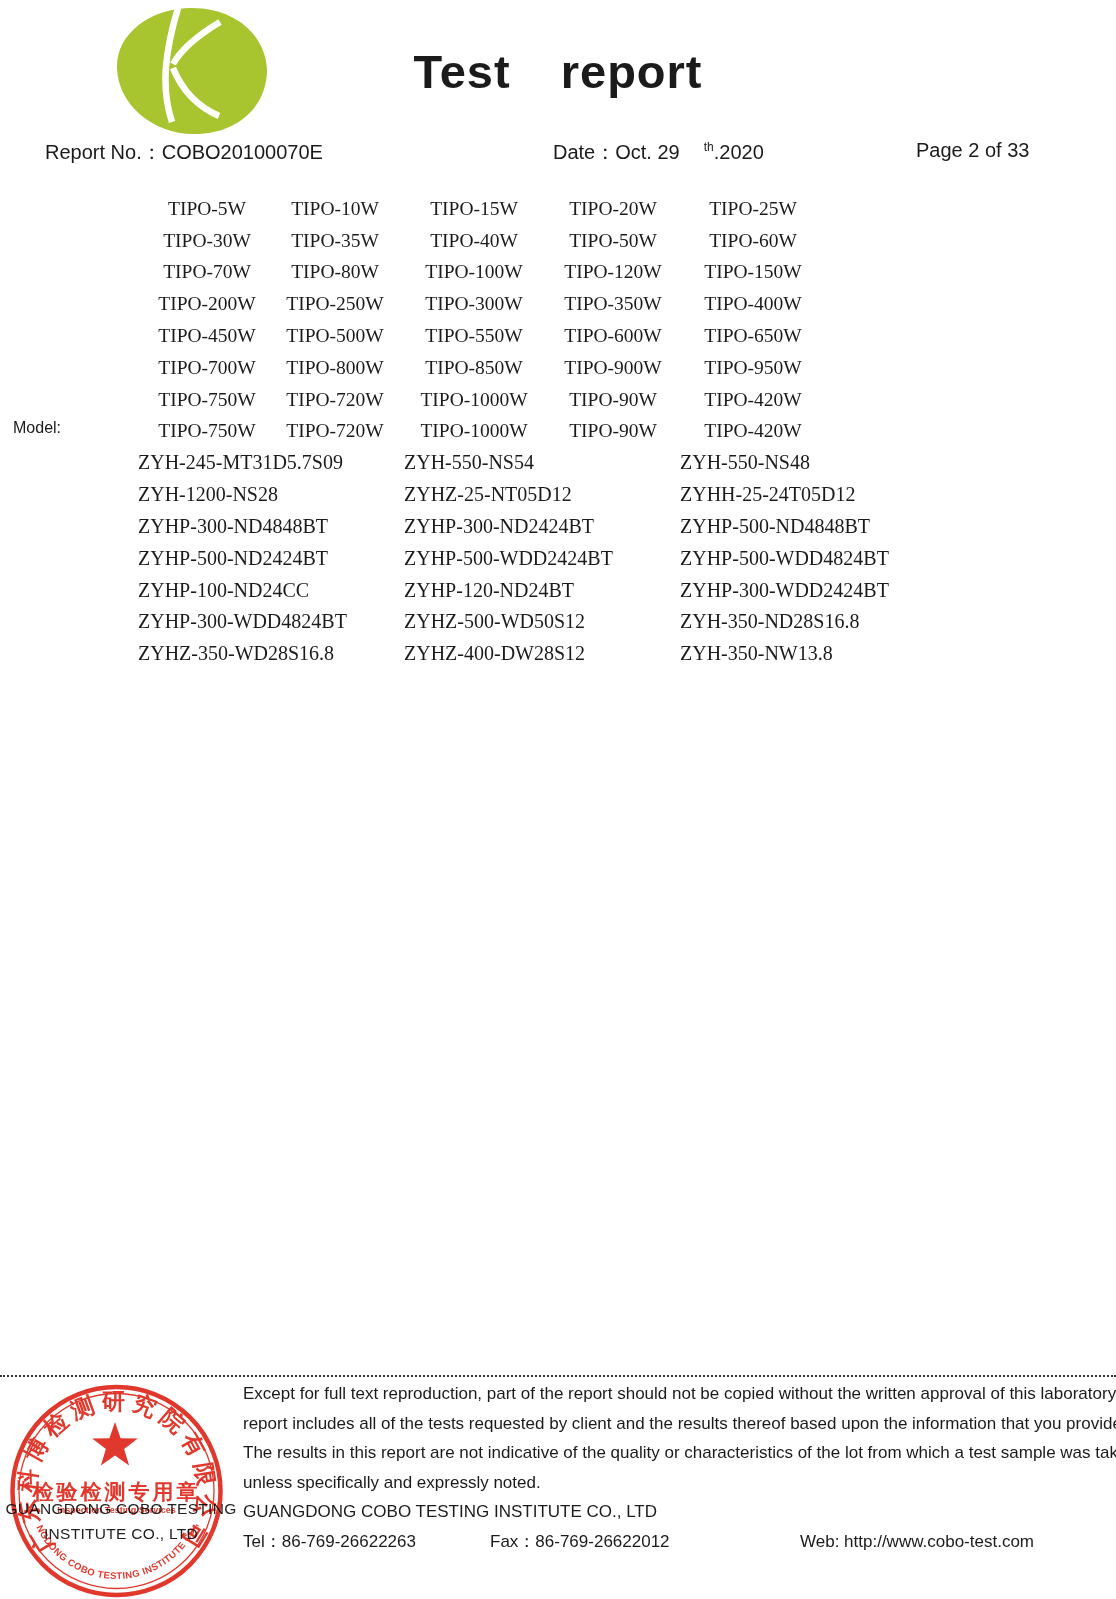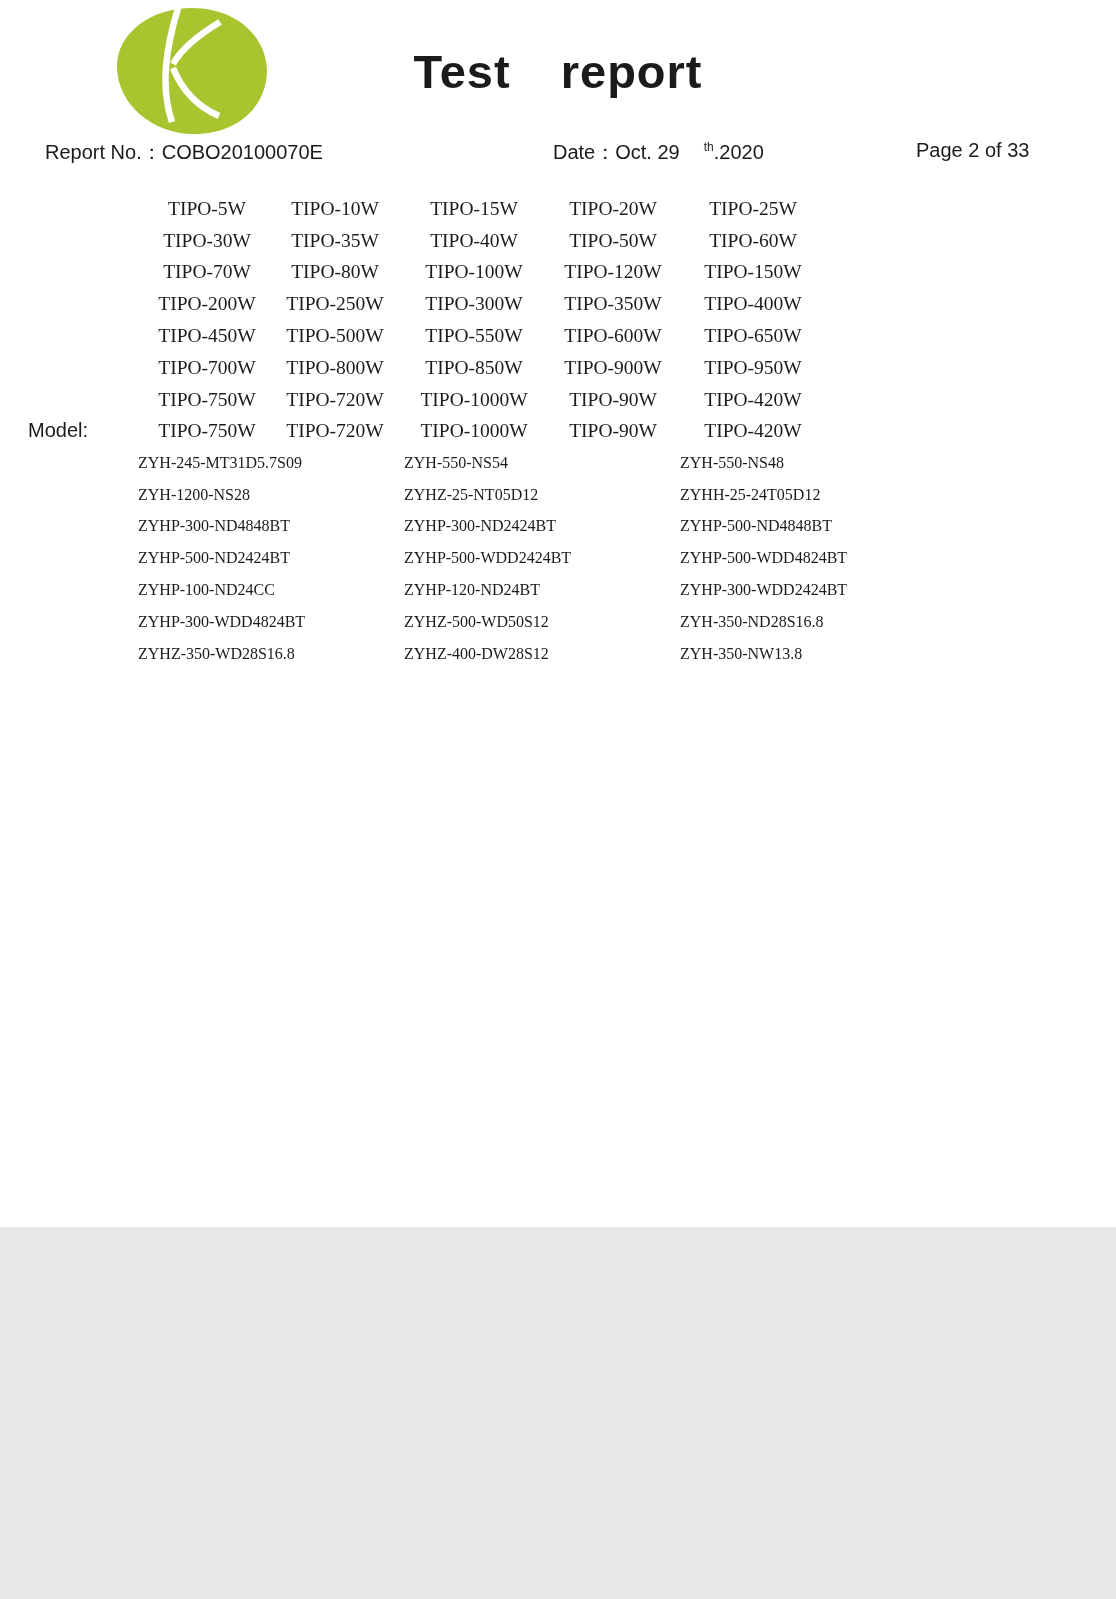--- a/index.html
+++ b/index.html
@@ -1,47 +1,47 @@
 <!DOCTYPE html>
 <html><head>
 <meta charset="utf-8">
 <style>
   html,body { margin:0; padding:0; background:#e8e8e8; }
   .page {
-    position:relative; width:1116px; height:1227px; margin:0 auto;
+    position:relative; width:1116px; height:1599px; margin:0 auto;
     background:#ffffff; overflow:hidden;
     font-family:"Liberation Sans", sans-serif; color:#1b1b1b;
   }
   .logo { position:absolute; left:116px; top:8px; width:152px; height:126px; }
   .title {
     position:absolute; left:0; top:44px; width:100%; margin:0;
     text-align:center; font-size:47px; font-weight:bold;
     word-spacing:36px; letter-spacing:1px;
   }
   .meta { position:absolute; top:139px; left:0; width:100%; height:28px; font-size:20px;margin-left:23px; }
   .meta .report-no { position:absolute; left:22px; }
   .meta .date     { position:absolute; left:530px; }
   .meta .date sup { font-size:12px;padding-left:24px; }
   .meta .page-info{ position:absolute; left:893px; }
 
-  .model-label { position:absolute; left:28px; top:419px; font-size:20px; }
+  .model-label { position:absolute; left:13px; top:419px; font-size:16px; }
 
   .tipo-grid {
     position:absolute; left:148px; top:193px;
     display:grid; grid-template-columns:118px 138px 140px 138px 142px;
     grid-auto-rows:31.8px; align-items:center;
     font-family:"Liberation Serif", serif; font-size:19.5px;
   }
   .tipo-grid .cell { text-align:center; white-space:nowrap; }
 
   .zyh-grid {
     position:absolute; left:138px; top:447px;
     display:grid; grid-template-columns:266px 276px 300px;
     grid-auto-rows:31.8px; align-items:center;
-    font-family:"Liberation Serif", serif; font-size:16px;
+    font-family:"Liberation Serif", serif; font-size:20px;
   }
   .zyh-grid .cell { text-align:left; white-space:nowrap; }
 
   .footer-rule {
     position:absolute; left:0; top:1375px; width:1116px; height:0;
     border-top:2px dotted #333;
   }
   .footer-text {
     position:absolute; left:243px; top:1379px; width:866px;
     font-size:17px; line-height:29.6px; white-space:nowrap;
@@ -150,20 +150,21 @@
       <span class="cell">ZYHZ-400-DW28S12</span>
       <span class="cell">ZYH-350-NW13.8</span>
   </div>
 
   <div class="footer-rule"></div>
 
   <div class="footer-text">
     <div>Except for full text reproduction, part of the report should not be copied without the written approval of this laboratory. Our</div>
     <div>report includes all of the tests requested by client and the results thereof based upon the information that you provided to us.</div>
     <div>The results in this report are not indicative of the quality or characteristics of the lot from which a test sample was taken</div>
+    <div>unless specifically and expressly noted.</div>
     <div>GUANGDONG COBO TESTING INSTITUTE CO., LTD</div>
     <div class="contact-line">
       <span class="tel">Tel：86-769-26622263</span>
       <span class="fax">Fax：86-769-26622012</span>
       <span class="web">Web: http://www.cobo-test.com</span>
     </div>
   </div>
 
   <div class="under-stamp">
     <div>GUANGDONG COBO TESTING</div>

